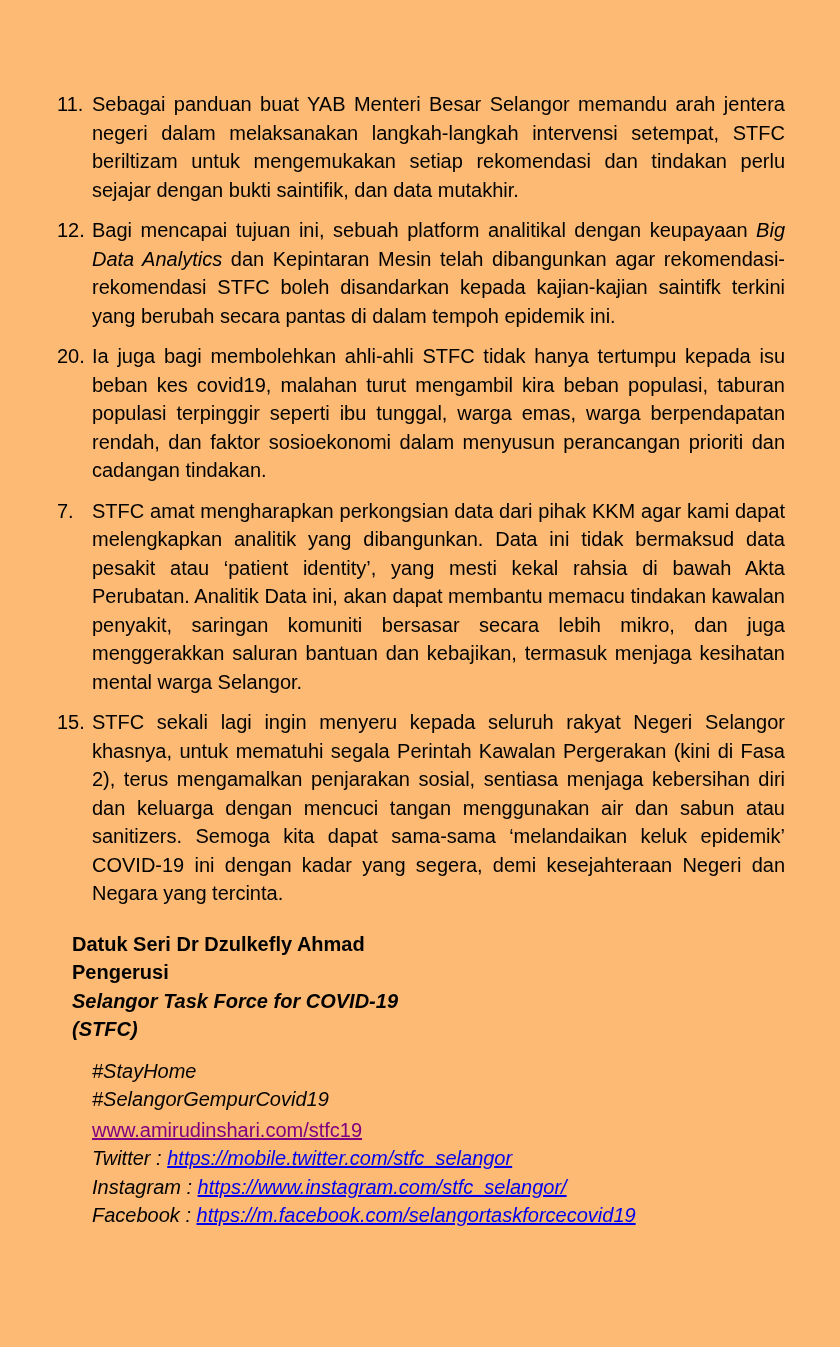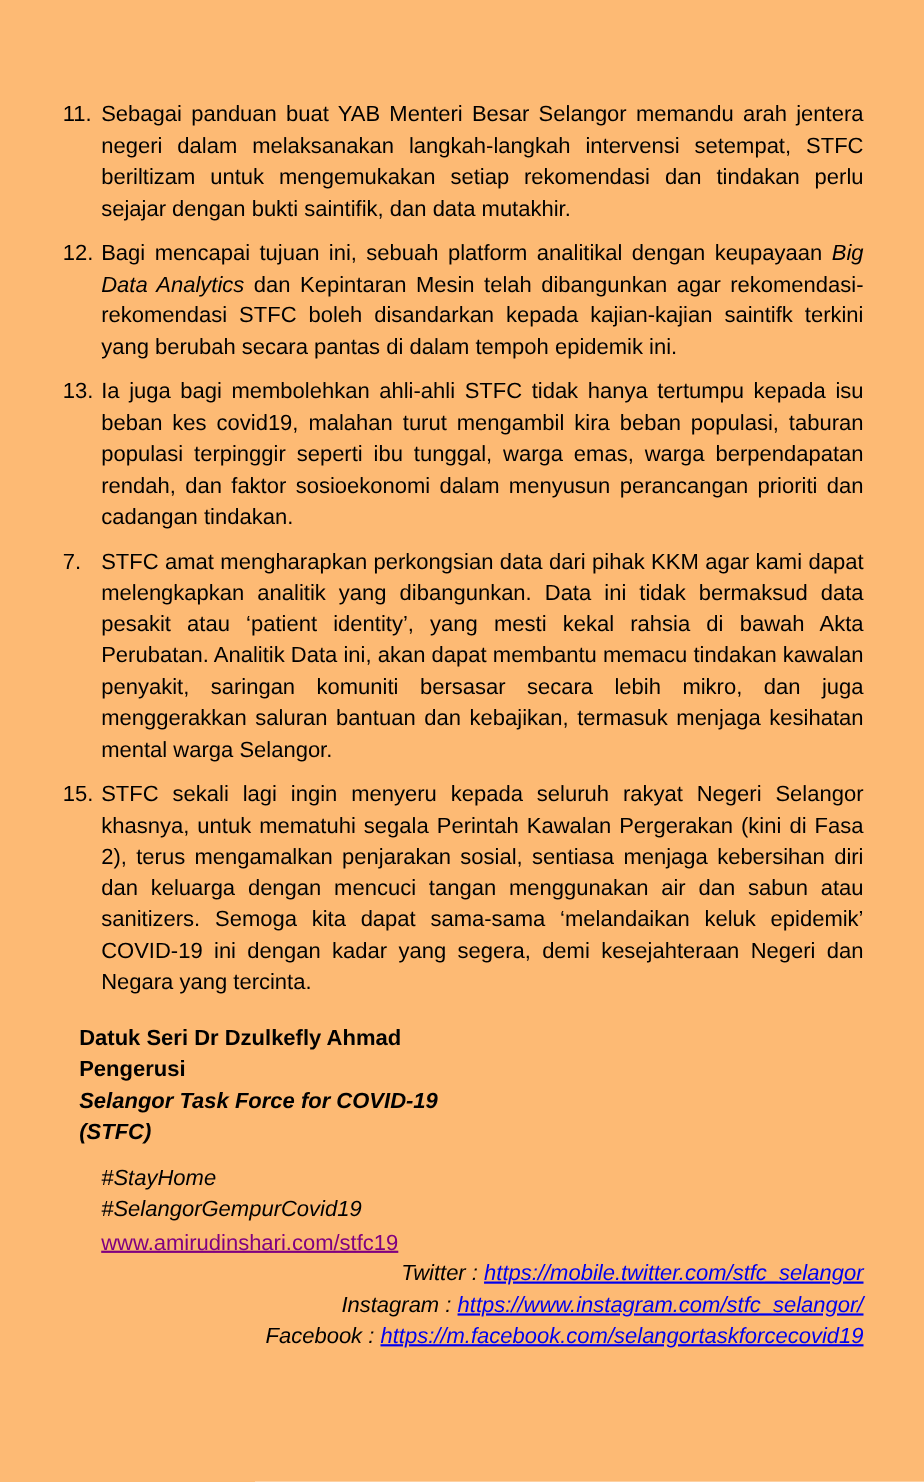--- a/index.html
+++ b/index.html
@@ -58,21 +58,21 @@
     text-decoration: underline;
     font-style: normal;
     cursor: pointer;
   }
   a.social-link {
     color: #0000ee;
     text-decoration: underline;
     font-style: italic;
     cursor: pointer;
   }
-  .link-row { font-style: italic; text-align: right; }
+  .link-row { font-style: italic; }
 </style>
 </head>
 <body>
 
 <div class="page">
 
   <div class="para">
     <span class="num">11.</span>
     <div class="ptext">
       <span>Sebagai panduan buat YAB Menteri Besar Selangor memandu arah jentera negeri dalam melaksanakan langkah-langkah intervensi setempat, STFC beriltizam untuk mengemukakan setiap rekomendasi dan tindakan perlu sejajar dengan bukti saintifik, dan data mutakhir.</span>
@@ -80,21 +80,21 @@
   </div>
 
   <div class="para">
     <span class="num">12.</span>
     <div class="ptext">
       <span>Bagi mencapai tujuan ini, sebuah platform analitikal dengan keupayaan </span><span class="italic">Big Data Analytics</span><span> dan Kepintaran Mesin telah dibangunkan agar rekomendasi-rekomendasi STFC boleh disandarkan kepada kajian-kajian saintifk terkini yang berubah secara pantas di dalam tempoh epidemik ini.</span>
     </div>
   </div>
 
   <div class="para">
-    <span class="num">13.</span>
+    <span class="num">20.</span>
     <div class="ptext">
       <span>Ia juga bagi membolehkan ahli-ahli STFC tidak hanya tertumpu kepada isu beban kes covid19, malahan turut mengambil kira beban populasi, taburan populasi terpinggir seperti ibu tunggal, warga emas, warga berpendapatan rendah, dan faktor sosioekonomi dalam menyusun perancangan prioriti dan cadangan tindakan.</span>
     </div>
   </div>
 
   <div class="para">
     <span class="num">7.</span>
     <div class="ptext">
       <span>STFC amat mengharapkan perkongsian data dari pihak KKM agar kami dapat melengkapkan analitik yang dibangunkan. Data ini tidak bermaksud data pesakit atau ‘patient identity’, yang mesti kekal rahsia di bawah Akta Perubatan. Analitik Data ini, akan dapat membantu memacu tindakan kawalan penyakit, saringan komuniti bersasar secara lebih mikro, dan juga menggerakkan saluran bantuan dan kebajikan, termasuk menjaga kesihatan mental warga Selangor.</span>
     </div>

